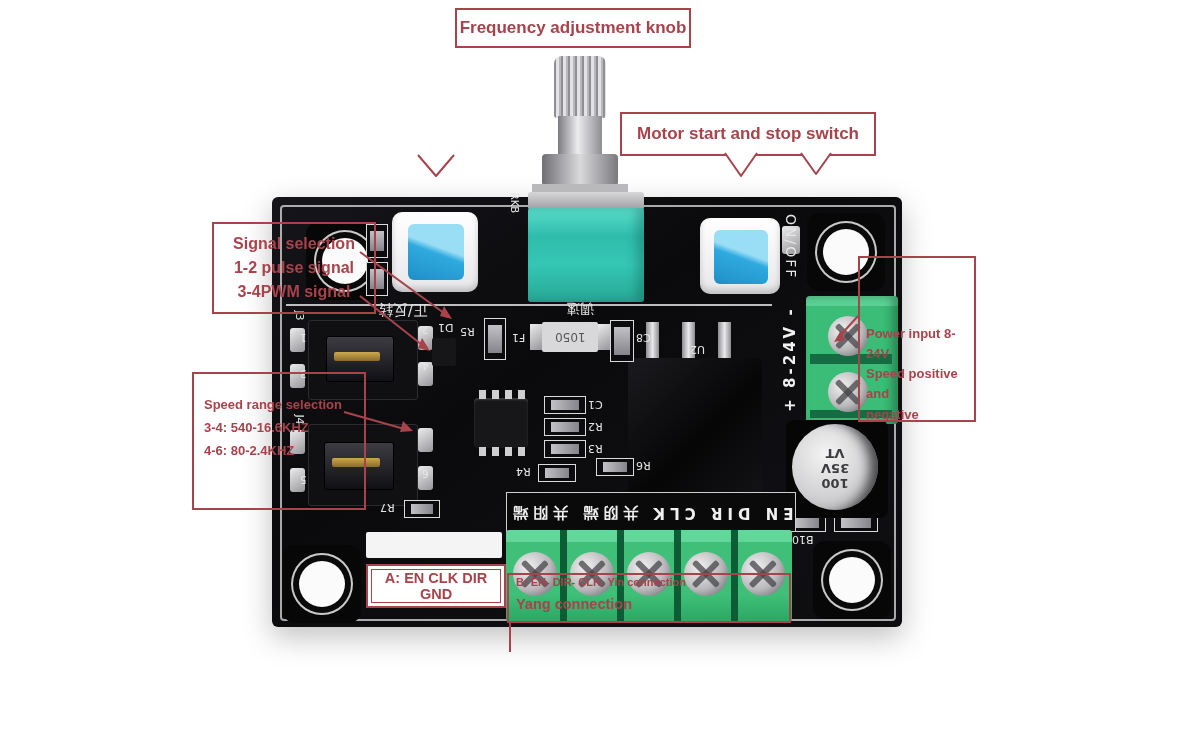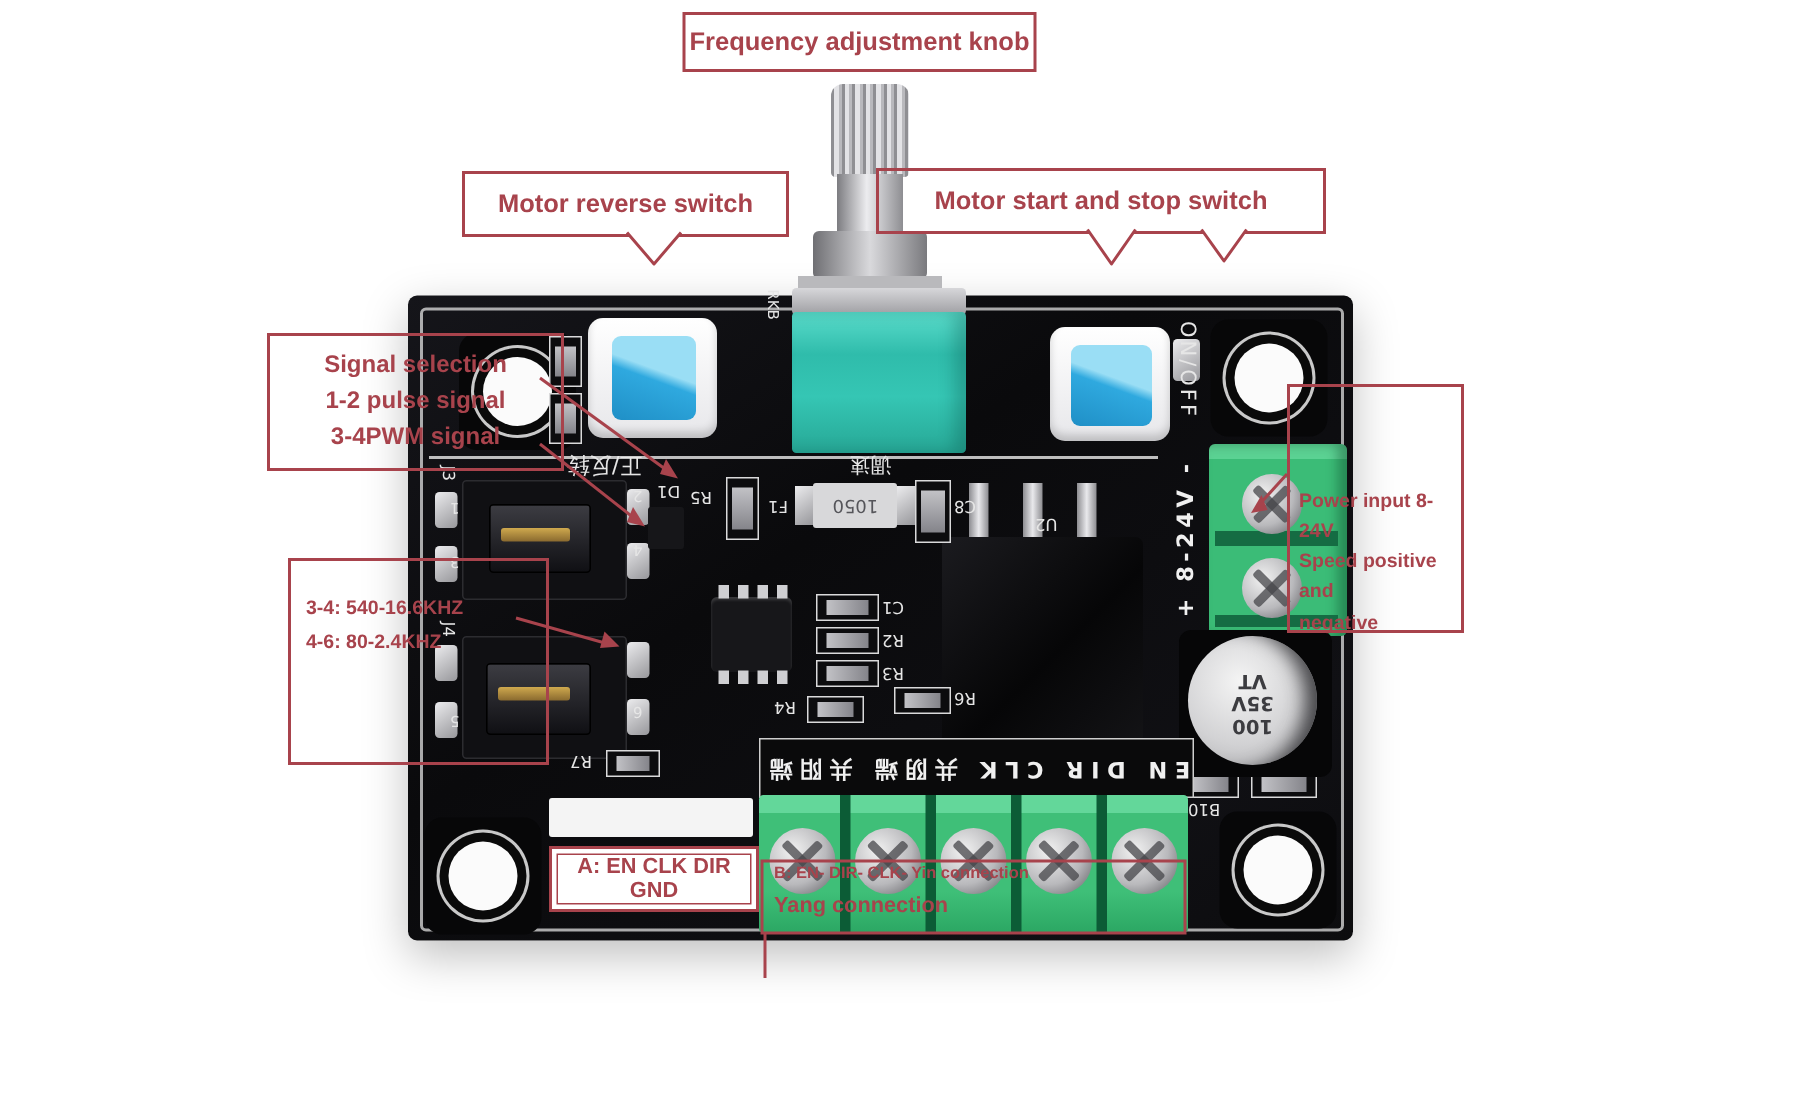--- a/index.html
+++ b/index.html
@@ -170,46 +170,44 @@
   <div class="screw" style="left:627px;top:552px;width:44px;height:44px;"></div>
   <div class="screw" style="left:684px;top:552px;width:44px;height:44px;"></div>
   <div class="screw" style="left:741px;top:552px;width:44px;height:44px;"></div>
 
   <div class="abs" style="left:366px;top:532px;width:136px;height:26px;background:#f4f4f4;border-radius:2px;"></div>
 
   <div class="redbox center" style="left:455px;top:8px;width:236px;height:40px;">
     <span class="redtext" style="font-size:17px;">Frequency adjustment knob</span>
   </div>
 
-  <div class="redbox center" style="left:308px;top:114px;width:218px;height:44px;">
-    <span class="redtext" style="font-size:17px;">Motor reverse switch</span>
-  </div>
-
-  <div class="redbox center" style="left:584px;top:112px;width:300px;height:44px;">
+
+  <div class="redbox center" style="left:620px;top:112px;width:256px;height:44px;">
     <span class="redtext" style="font-size:17px;">Motor start and stop switch</span>
   </div>
 
-  <div class="redbox" style="left:178px;top:222px;width:198px;height:92px;">
+  <div class="redbox" style="left:212px;top:222px;width:164px;height:92px;">
     <div class="redtext" style="font-size:16px;line-height:1.5;text-align:center;padding-top:8px;">
       <div>Signal selection</div>
       <div>1-2 pulse signal</div>
       <div>3-4PWM signal</div>
     </div>
   </div>
 
   <div class="redbox" style="left:858px;top:256px;width:118px;height:166px;">
     <div class="redtext" style="font-size:13px;line-height:1.55;padding:66px 0 0 6px;font-weight:600;">
       <div>Power input 8-24V</div>
       <div>Speed positive and</div>
       <div>negative</div>
     </div>
   </div>
 
   <div class="redbox" style="left:192px;top:372px;width:174px;height:138px;">
     <div class="redtext" style="font-size:13px;line-height:1.75;padding:20px 0 0 10px;font-weight:600;">
+      <div>Speed range selection</div>
       <div>3-4: 540-16.6KHZ</div>
       <div>4-6: 80-2.4KHZ</div>
     </div>
   </div>
 
   <div class="redbox center" style="left:366px;top:564px;width:140px;height:44px;background:#fff;box-shadow:inset 0 0 0 3px #fff,inset 0 0 0 4px var(--red);">
     <span class="redtext" style="font-size:14.5px;">A: EN CLK DIR GND</span>
   </div>
 
   <div class="abs redtext" style="left:516px;top:576px;font-size:11px;">B: EN- DIR- CLK- Yin connection</div>

